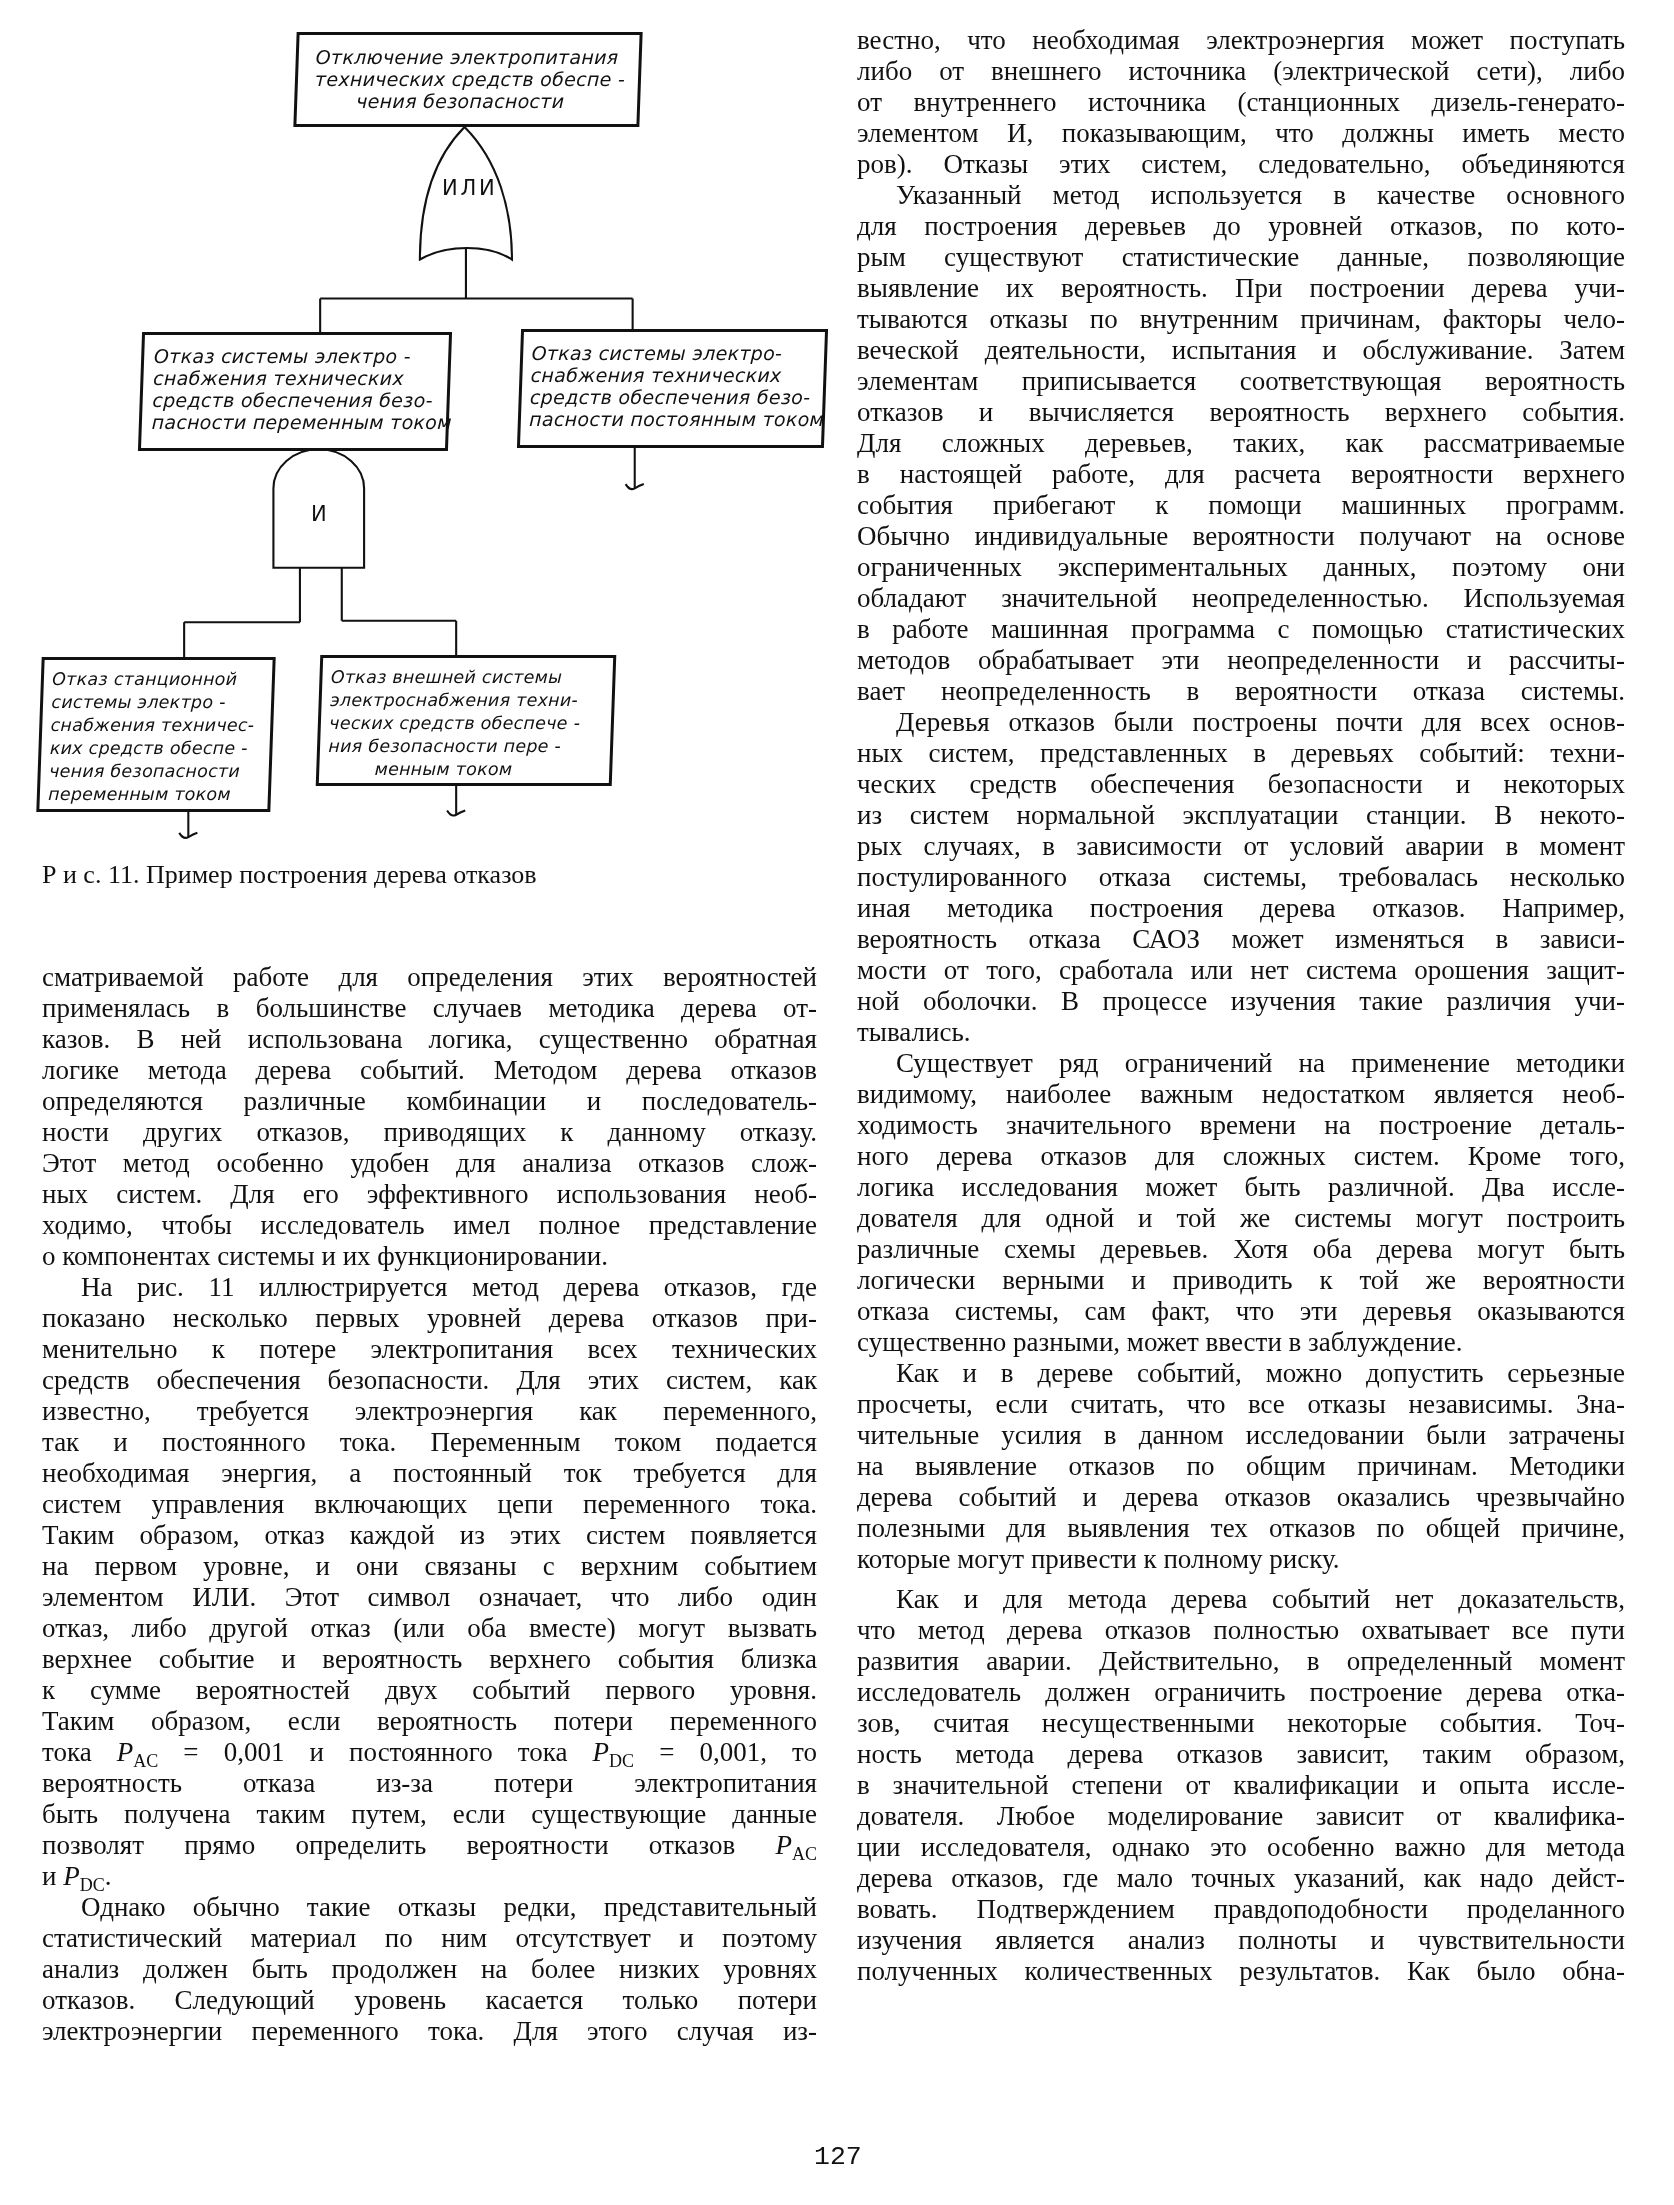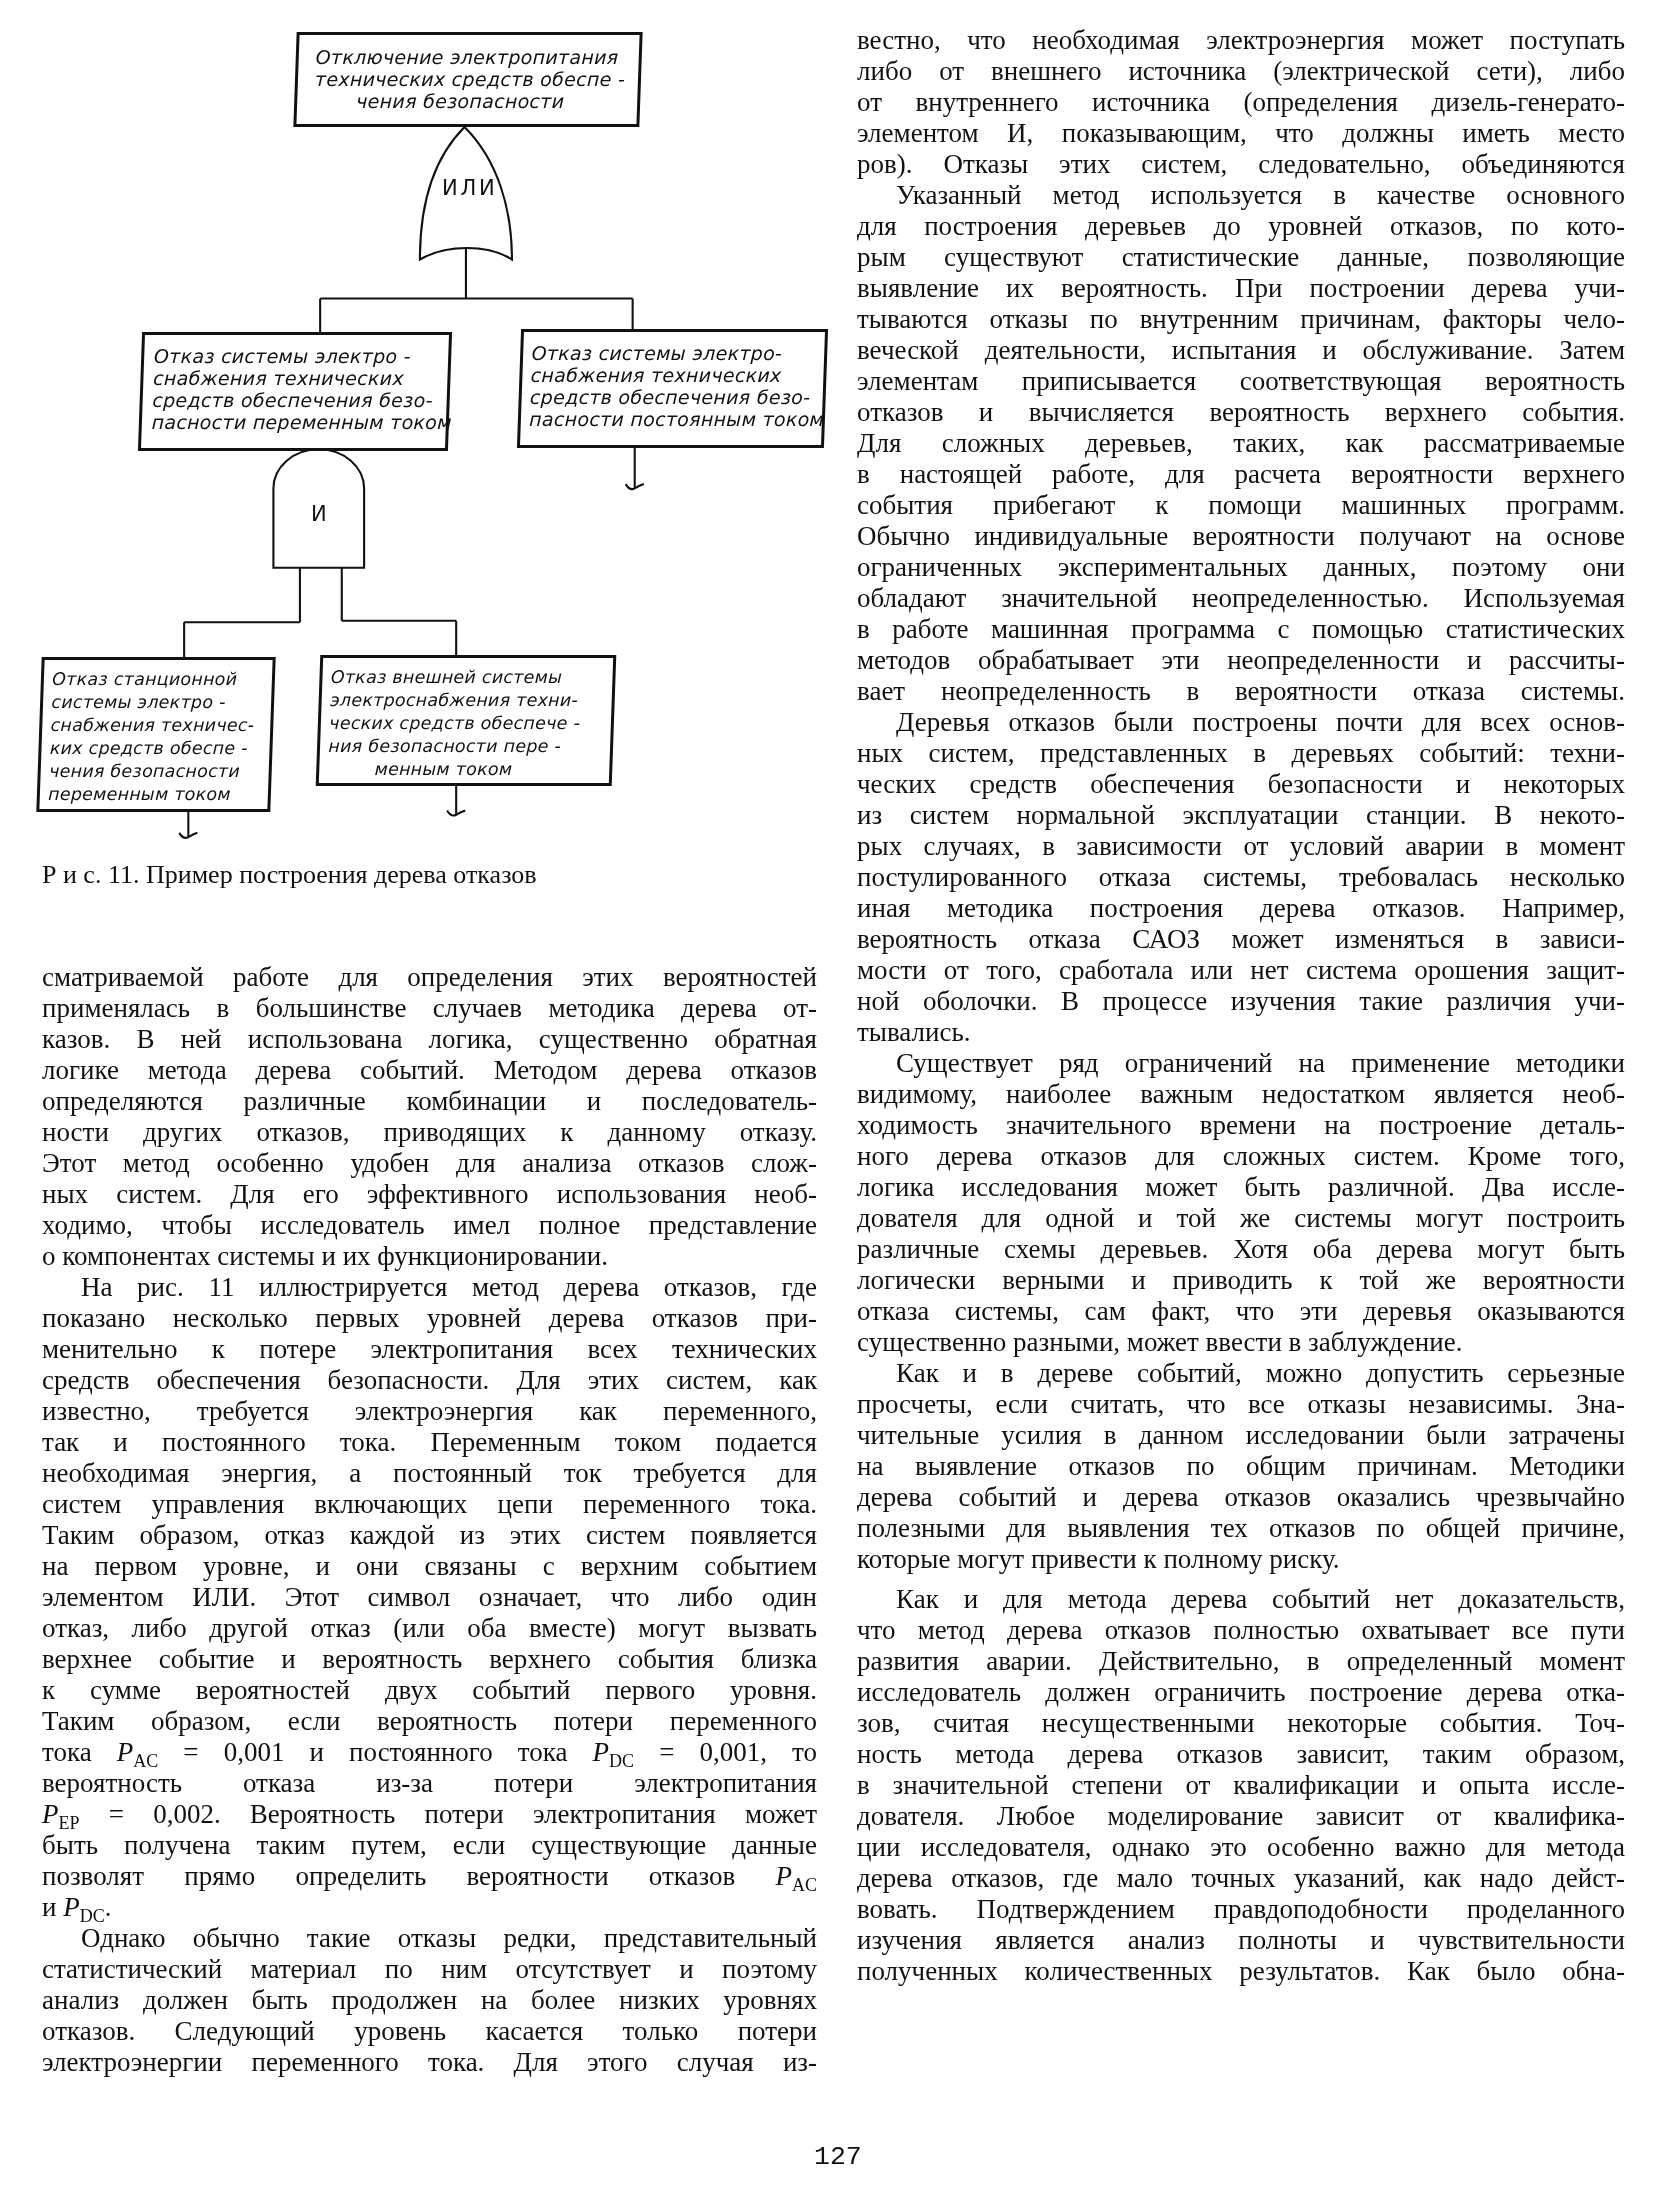--- a/index.html
+++ b/index.html
@@ -130,34 +130,33 @@
       <span class="line">систем управления включающих цепи переменного тока.</span>
       <span class="line">Таким образом, отказ каждой из этих систем появляется</span>
       <span class="line">на первом уровне, и они связаны с верхним событием</span>
       <span class="line">элементом ИЛИ. Этот символ означает, что либо один</span>
       <span class="line">отказ, либо другой отказ (или оба вместе) могут вызвать</span>
       <span class="line">верхнее событие и вероятность верхнего события близка</span>
       <span class="line">к сумме вероятностей двух событий первого уровня.</span>
       <span class="line">Таким образом, если вероятность потери переменного</span>
       <span class="line">тока <span class="it">P</span><span class="sub">AC</span> = 0,001 и постоянного тока <span class="it">P</span><span class="sub">DC</span> = 0,001, то</span>
       <span class="line">вероятность отказа из-за потери электропитания</span>
-      <span class="line"><span class="it">P</span><span class="sub">EP</span> = 0,002. Вероятность потери электропитания может</span>
       <span class="line">быть получена таким путем, если существующие данные</span>
       <span class="line">позволят прямо определить вероятности отказов <span class="it">P</span><span class="sub">AC</span></span>
       <span class="line last">и <span class="it">P</span><span class="sub">DC</span>.</span>
       <span class="line indent">Однако обычно такие отказы редки, представительный</span>
       <span class="line">статистический материал по ним отсутствует и поэтому</span>
       <span class="line">анализ должен быть продолжен на более низких уровнях</span>
       <span class="line">отказов. Следующий уровень касается только потери</span>
       <span class="line">электроэнергии переменного тока. Для этого случая из-</span>
     </div>
   <div class="col right" id="right-col">
       <span class="line">вестно, что необходимая электроэнергия может поступать</span>
       <span class="line">либо от внешнего источника (электрической сети), либо</span>
-      <span class="line">от внутреннего источника (определения дизель-генерато-</span>
+      <span class="line">от внутреннего источника (станционных дизель-генерато-</span>
       <span class="line">элементом И, показывающим, что должны иметь место</span>
       <span class="line">ров). Отказы этих систем, следовательно, объединяются</span>
       <span class="line indent">Указанный метод используется в качестве основного</span>
       <span class="line">для построения деревьев до уровней отказов, по кото-</span>
       <span class="line">рым существуют статистические данные, позволяющие</span>
       <span class="line">выявление их вероятность. При построении дерева учи-</span>
       <span class="line">тываются отказы по внутренним причинам, факторы чело-</span>
       <span class="line">веческой деятельности, испытания и обслуживание. Затем</span>
       <span class="line">элементам приписывается соответствующая вероятность</span>
       <span class="line">отказов и вычисляется вероятность верхнего события.</span>

